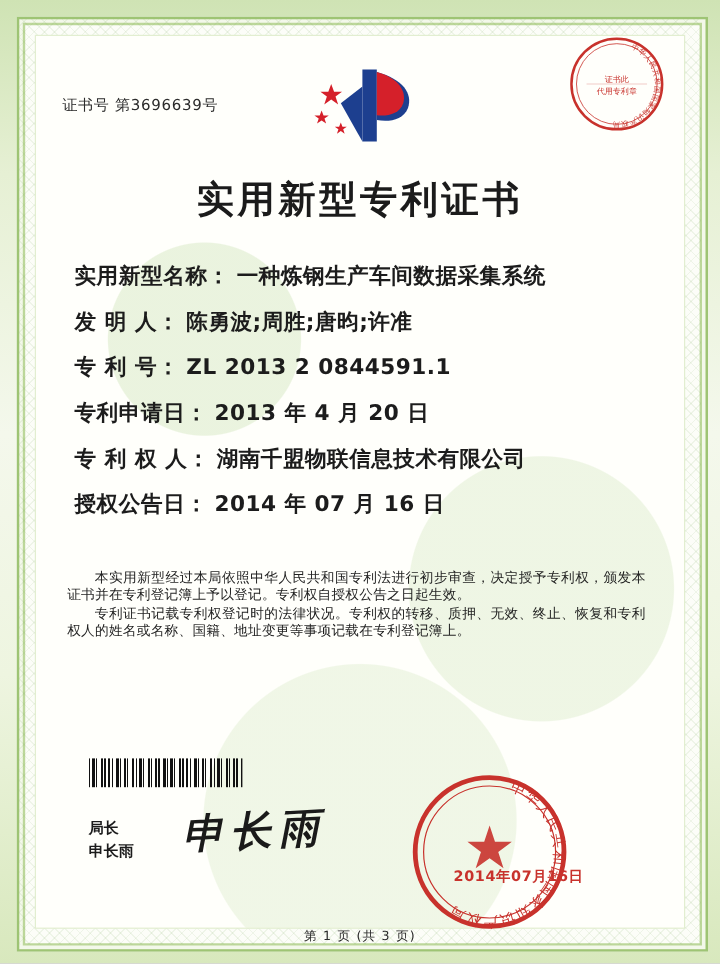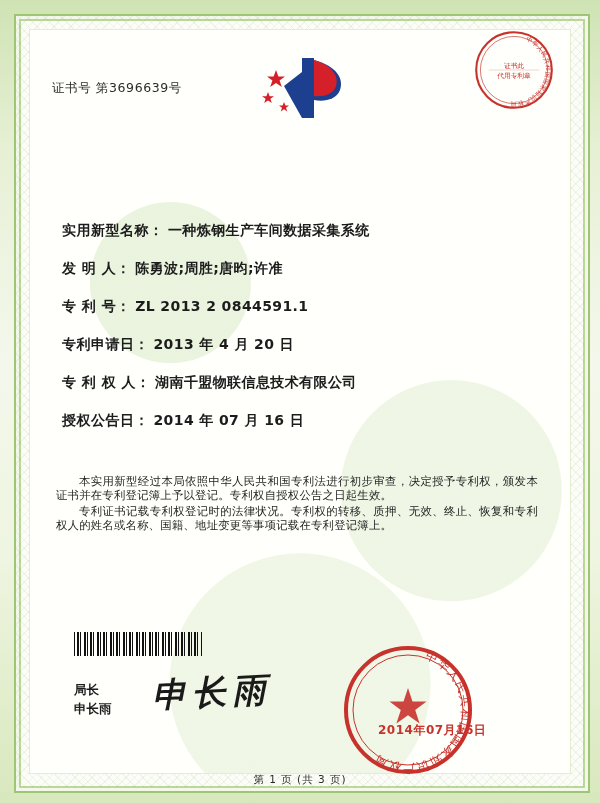--- a/index.html
+++ b/index.html
@@ -94,21 +94,21 @@
     color: #1b1b1b;
   }
 
   .fields {
     position: absolute;
     left: 62px; top: 222px;
     width: 470px;
   }
   .field-row {
     margin-bottom: 21px;
-    font-size: 14px;
+    font-size: 18px;
     color: #1c1c1c;
     line-height: 17px;
     white-space: nowrap;
   }
   .field-label {
     display: inline-block;
     font-weight: bold;
     letter-spacing: 0.5px;
   }
   .field-value {
@@ -218,20 +218,21 @@
   <svg class="logo" viewBox="0 0 120 72">
     <path d="M62 6 L62 66 L74 66 L74 6 Z" fill="#1d3f8f"></path>
     <path d="M74 8 C96 14 104 26 100 38 C96 48 84 50 74 48 Z" fill="#1d3f8f"></path>
     <path d="M74 8 C92 13 99 24 96 34 C93 43 83 45 74 44 Z" fill="#d5202a"></path>
     <path d="M44 34 L62 20 L62 66 Z" fill="#1d3f8f"></path>
     <polygon points="36,18 38.4,24.4 45,24.4 39.6,28.4 41.8,35 36,31 30.2,35 32.4,28.4 27,24.4 33.6,24.4" fill="#d5202a"></polygon>
     <polygon points="28,40 29.6,44.2 34,44.2 30.4,46.8 31.8,51 28,48.4 24.2,51 25.6,46.8 22,44.2 26.4,44.2" fill="#d5202a"></polygon>
     <polygon points="44,50 45.4,53.6 49,53.6 46,55.8 47.2,59.4 44,57.2 40.8,59.4 42,55.8 39,53.6 42.6,53.6" fill="#d5202a"></polygon>
   </svg>
 
+  <div class="doc-title">实用新型专利证书</div>
 
   <div class="fields">
     <div class="field-row">
       <span class="field-label">实用新型名称：</span>
       <span class="field-value">一种炼钢生产车间数据采集系统</span>
     </div>
     <div class="field-row">
       <span class="field-label">发  明  人：</span>
       <span class="field-value">陈勇波;周胜;唐昀;许准</span>
     </div>

